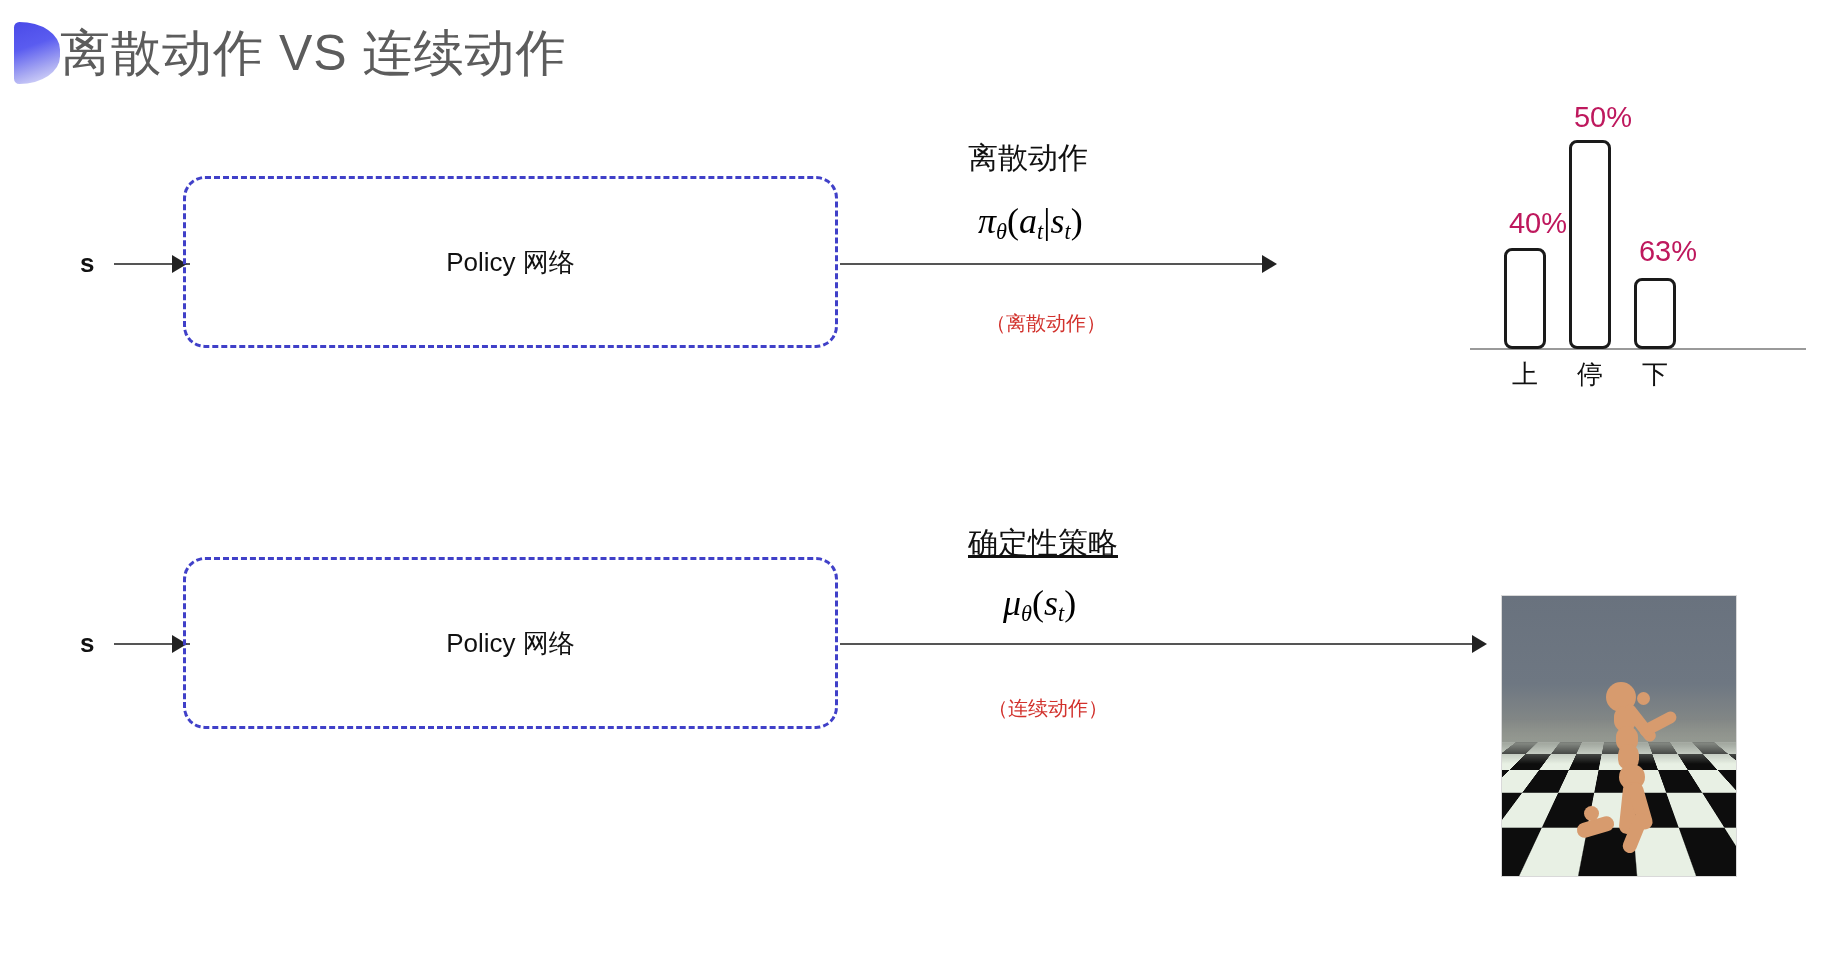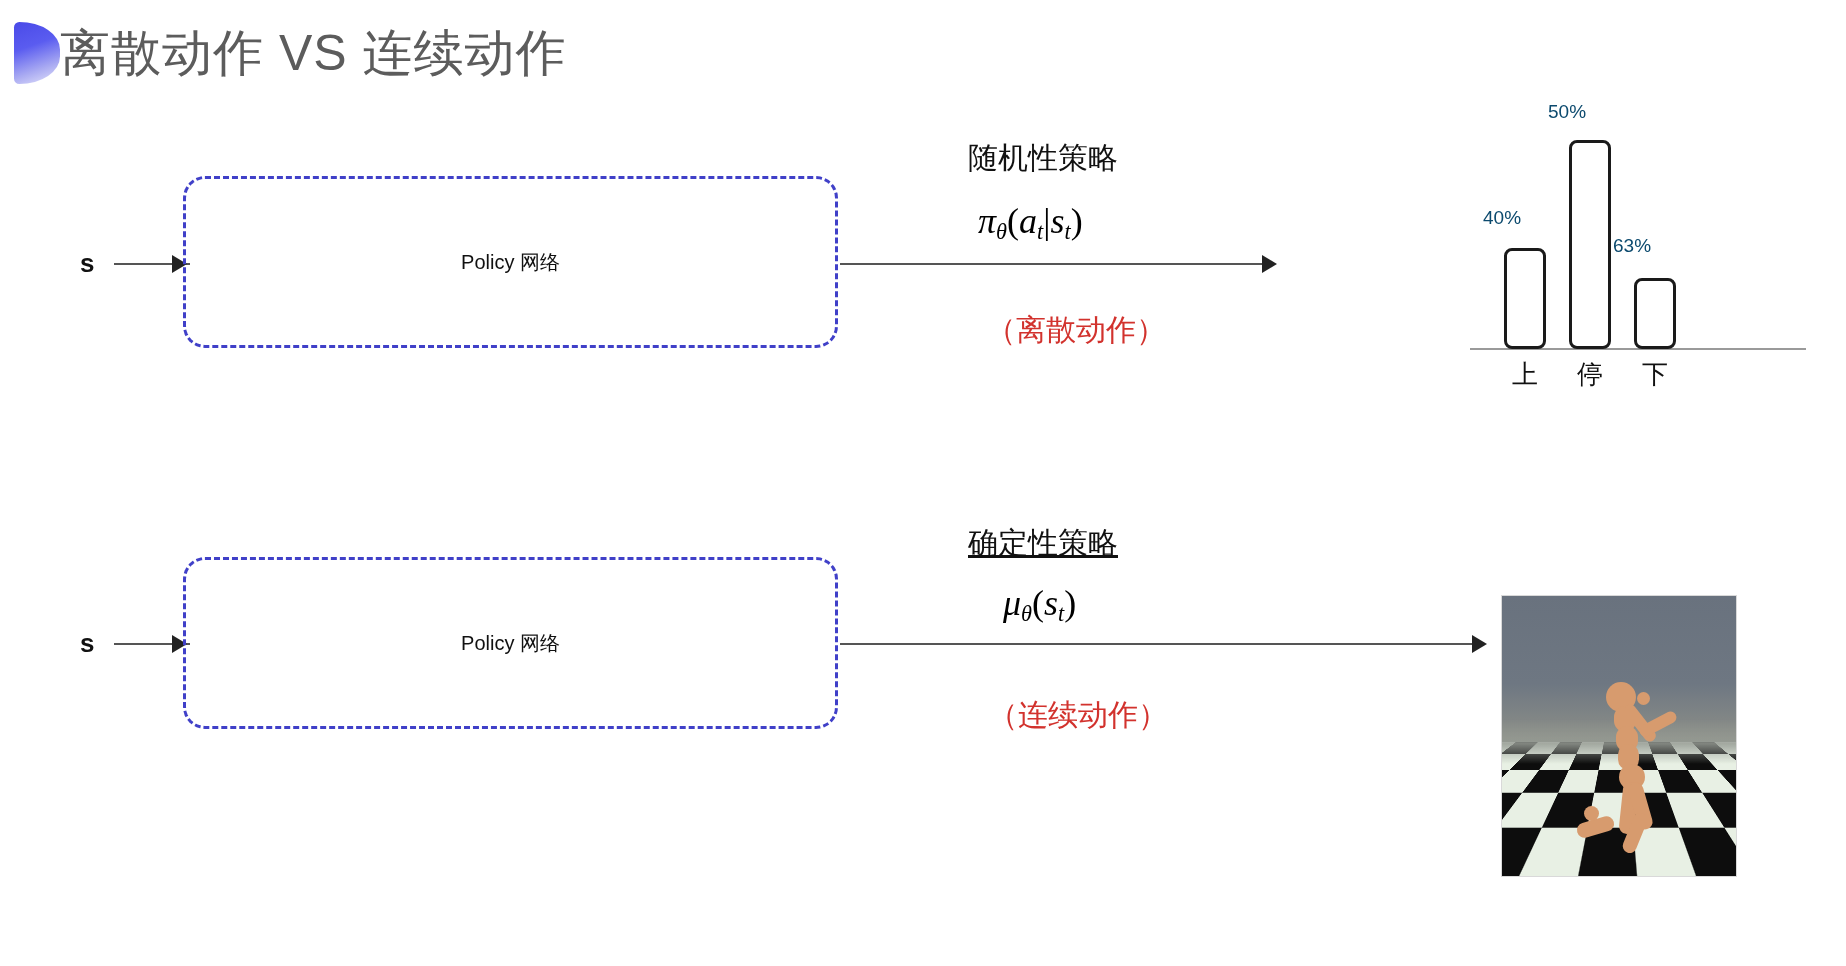--- a/index.html
+++ b/index.html
@@ -49,21 +49,21 @@
     border: 3px dashed #4040c8;
     border-radius: 22px;
     box-sizing: border-box;
   }
   .policy-label {
     position: absolute;
     left: 0; right: 0;
     top: 50%;
     transform: translateY(-50%);
     text-align: center;
-    font-size: 20px;
+    font-size: 26px;
     color: #111;
   }
   .s-label {
     position: absolute;
     font-size: 26px;
     font-weight: bold;
     color: #111;
   }
   .arrow-line {
     position: absolute;
@@ -94,21 +94,21 @@
   .formula .sub {
     font-size: 0.62em;
     vertical-align: -0.28em;
     font-style: italic;
   }
   .formula .up {
     font-style: normal;
   }
   .red-note {
     position: absolute;
-    font-size: 30px;
+    font-size: 20px;
     color: #d2322d;
     white-space: nowrap;
   }
 
   
   .chart {
     position: absolute;
   }
   .chart-axis {
     position: absolute;
@@ -118,23 +118,23 @@
   }
   .bar {
     position: absolute;
     border: 3px solid #1a1a1a;
     border-radius: 8px;
     background: #fff;
     box-sizing: border-box;
   }
   .bar-value {
     position: absolute;
-    font-size: 19px;
-    color: #0c4a6e;
-    text-align: left;
+    font-size: 29px;
+    color: #be185d;
+    text-align: right;
     white-space: nowrap;
   }
   .bar-cat {
     position: absolute;
     font-size: 26px;
     color: #111;
     text-align: center;
     white-space: nowrap;
   }
 
@@ -197,21 +197,21 @@
     <div class="arrow-line" style="left:114px; top:263px; width:76px;"></div>
     <div class="arrow-head" style="left:172px; top:255px;"></div>
 
     <div class="policy-box" style="left:183px; top:176px; width:655px; height:172px;">
       <div class="policy-label">Policy 网络</div>
     </div>
 
     <div class="arrow-line" style="left:840px; top:263px; width:430px;"></div>
     <div class="arrow-head" style="left:1262px; top:255px;"></div>
 
-    <div class="branch-text" style="left:968px; top:138px;">随机性策略</div>
+    <div class="branch-text" style="left:968px; top:138px;">离散动作</div>
 
     <div class="formula" style="left:978px; top:200px;">
       <span>π</span><span class="sub">θ</span><span class="up">(</span><span>a</span><span class="sub">t</span><span class="up">|</span><span>s</span><span class="sub">t</span><span class="up">)</span>
     </div>
 
     <div class="red-note" style="left:986px; top:310px;">（离散动作）</div>
 
     <div class="chart" style="left:1470px; top:95px; width:376px; height:300px;">
 
       <div class="chart-axis" style="top:253px; width:336px;"></div>

